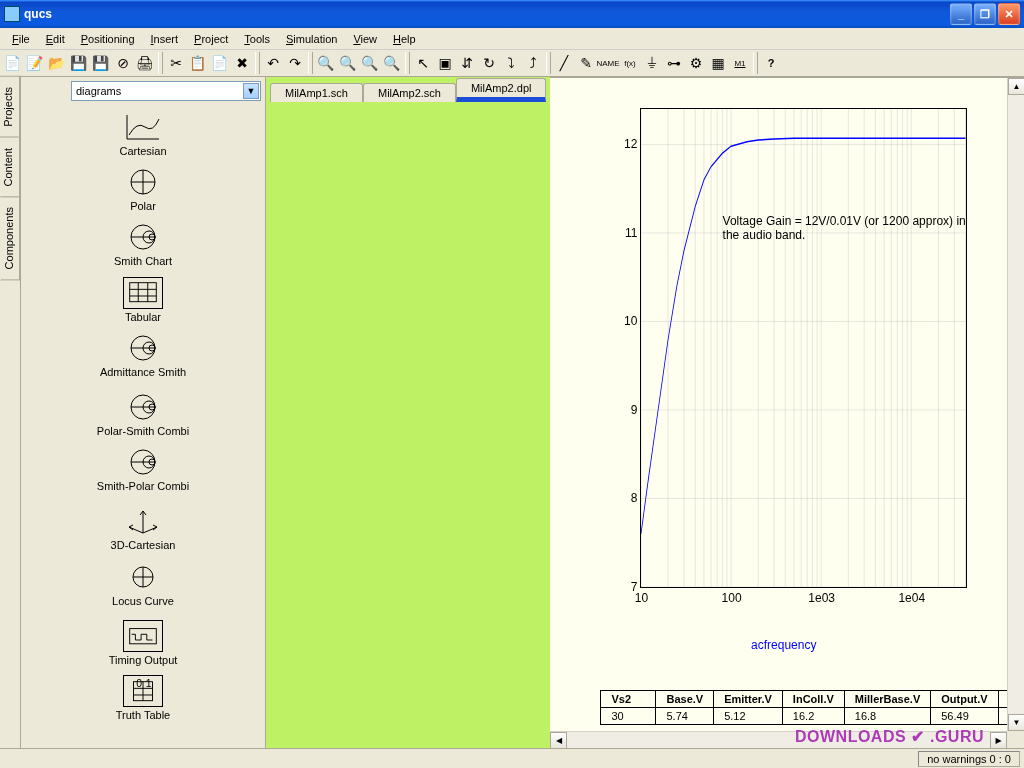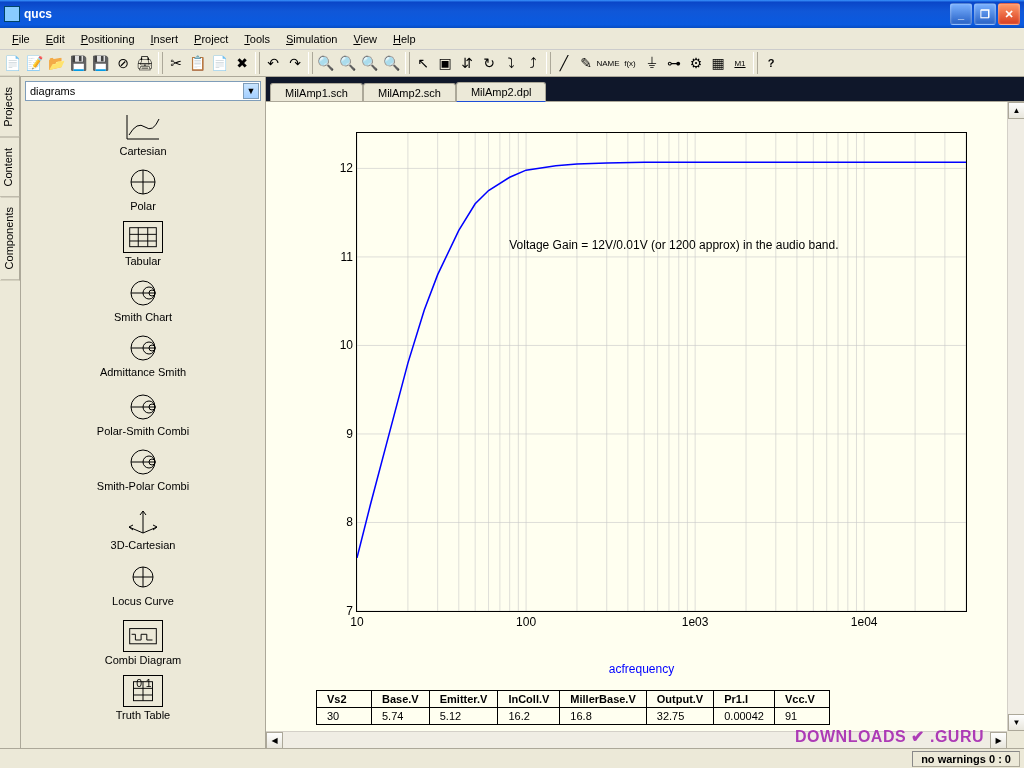--- a/index.html
+++ b/index.html
@@ -26,35 +26,35 @@
 
 .body-area { display:flex; height: calc(768px - 28px - 22px - 27px - 20px); }
 
 
 .vtabs { width:21px; background:#ece9d8; border-right:1px solid #aca899; display:flex; flex-direction:column; }
 .vtab { writing-mode: vertical-rl; transform: rotate(180deg); padding:10px 2px; border:1px solid #aca899; background:#ece9d8; cursor:default; border-right:none; margin-top:-1px; }
 .vtab.active { background:#ece9d8; border-right:1px solid #ece9d8; z-index:2; position:relative; }
 
 
 .left-panel { width:245px; background:#ece9d8; border-right:1px solid #aca899; display:flex; flex-direction:column; }
-.combo-holder { padding:4px; }
+.combo-holder { padding:4px;margin-left:46px; }
 .combo { border:1px solid #7f9db9; background:#fff; height:20px; display:flex; align-items:center; padding:0 4px; position:relative; }
 .combo .arrow { position:absolute; right:1px; top:1px; bottom:1px; width:16px; background:linear-gradient(to bottom,#c8e4ff,#a4cfff); border:1px solid #7f9db9; display:flex; align-items:center; justify-content:center; font-size:9px; }
 
 .diagram-grid { padding:4px 2px; display:grid; grid-template-columns: repeat(1, 1fr); gap:4px 2px; }
 .dia-item { display:flex; flex-direction:column; align-items:center; text-align:center; cursor:default; padding:2px; }
 .dia-item .ico { width:40px; height:32px; border:1px solid #000; display:flex; align-items:center; justify-content:center; margin-bottom:2px; position:relative; }
 .dia-item .ico.noborder { border:none; }
 .dia-item .lbl { line-height:1.2; }
 
 
-.main-area { flex:1; display:flex; flex-direction:column; background:#0f172a; position:relative; }
+.main-area { flex:1; display:flex; flex-direction:row; background:#bef264; position:relative; }
 .doc-tabs { height:24px; display:flex; align-items:flex-end; padding:2px 4px 0 4px; gap:0; }
 .doc-tab { border:1px solid #aca899; border-bottom:none; padding:3px 14px; background:#ece9d8; border-radius:3px 3px 0 0; cursor:default; position:relative; top:1px; }
-.doc-tab.active { background:#ece9d8; border-bottom:1px solid #1d4ed8; z-index:2; }
+.doc-tab.active { background:#ece9d8; border-bottom:5px solid #1d4ed8; z-index:2; }
 
 .canvas-wrap { flex:1; background:#ece9d8; border-top:1px solid #aca899; position:relative; display:flex; }
 .canvas-scroll { flex:1; overflow:hidden; position:relative; }
 .canvas { background:#fffff0; position:absolute; left:0; top:0; right:17px; bottom:17px; }
 .vscroll { width:17px; background:#ece9d8; border-left:1px solid #d4d0c8; position:absolute; right:0; top:0; bottom:17px; display:flex; flex-direction:column; }
 .hscroll { height:17px; background:#ece9d8; border-top:1px solid #d4d0c8; position:absolute; left:0; right:17px; bottom:0; display:flex; }
 .scrbtn { width:17px; height:17px; background:linear-gradient(to bottom,#fefefe,#e8e6dc); border:1px solid #aca899; display:flex; align-items:center; justify-content:center; font-size:8px; }
 .scrtrack { flex:1; background:#f0ede4; }
 
 
@@ -66,21 +66,21 @@
 .annotation { position:absolute; left:25%; top:22%; font-size:12px; color:#000; }
 .gridline { stroke:#c8c8c8; stroke-width:0.6; }
 .curve { stroke:#00f; stroke-width:1.5; fill:none; }
 
 
 .data-table { position:absolute; left:50px; bottom:6px; right:40px; }
 .data-table table { border-collapse:collapse;border-radius:14px; }
 .data-table th, .data-table td { border:1px solid #000; padding:2px 10px; font-size:11px; text-align:left; min-width:55px; }
 
 
-.statusbar { height:20px; background:#ece9d8; border-top:1px solid #aca899; display:flex; align-items:center; justify-content:flex-end; padding:0 4px;font-weight:bold; }
+.statusbar { height:20px; background:#ece9d8; border-top:1px solid #aca899; display:flex; align-items:center; justify-content:flex-end; padding:0 4px; }
 .status-cell { border:1px solid #aca899; border-top-color:#888; border-left-color:#888; padding:1px 8px; margin-left:2px; }
 
 .watermark { position:absolute; right:40px; bottom:22px; font-size:16px; font-weight:bold; color:#a21caf; opacity:.85; letter-spacing:.5px; pointer-events:none; }
 </style>
 </head>
 <body>
 
 <div class="titlebar">
   <div class="app-icon"></div>
   <div class="title">qucs</div>
@@ -180,51 +180,51 @@
           <div class="ico noborder">
             <svg viewBox="0 0 40 32">
               <circle cx="20" cy="16" r="12" stroke="#000" fill="none"></circle>
               <line x1="8" y1="16" x2="32" y2="16" stroke="#000"></line>
               <line x1="20" y1="4" x2="20" y2="28" stroke="#000"></line>
             </svg>
           </div>
           <div class="lbl">Polar</div>
         </div>
         <div class="dia-item">
+          <div class="ico noborder">
+            <svg viewBox="0 0 40 32">
+              <circle cx="20" cy="16" r="12" stroke="#000" fill="none"></circle>
+              <circle cx="26" cy="16" r="6" stroke="#000" fill="none"></circle>
+              <circle cx="29" cy="16" r="3" stroke="#000" fill="none"></circle>
+              <line x1="8" y1="16" x2="32" y2="16" stroke="#000"></line>
+            </svg>
+          </div>
+          <div class="lbl">Smith Chart</div>
+        </div>
+        <div class="dia-item">
           <div class="ico ">
             <svg viewBox="0 0 40 32">
               <rect x="6" y="6" width="28" height="20" stroke="#000" fill="none"></rect>
               <line x1="6" y1="13" x2="34" y2="13" stroke="#000"></line>
               <line x1="6" y1="20" x2="34" y2="20" stroke="#000"></line>
               <line x1="15" y1="6" x2="15" y2="26" stroke="#000"></line>
               <line x1="25" y1="6" x2="25" y2="26" stroke="#000"></line>
             </svg>
           </div>
           <div class="lbl">Tabular</div>
         </div>
         <div class="dia-item">
           <div class="ico noborder">
             <svg viewBox="0 0 40 32">
               <circle cx="20" cy="16" r="12" stroke="#000" fill="none"></circle>
               <circle cx="26" cy="16" r="6" stroke="#000" fill="none"></circle>
               <circle cx="29" cy="16" r="3" stroke="#000" fill="none"></circle>
               <line x1="8" y1="16" x2="32" y2="16" stroke="#000"></line>
             </svg>
           </div>
-          <div class="lbl">Smith Chart</div>
-        </div>
-        <div class="dia-item">
-          <div class="ico noborder">
-            <svg viewBox="0 0 40 32">
-              <circle cx="20" cy="16" r="12" stroke="#000" fill="none"></circle>
-              <circle cx="26" cy="16" r="6" stroke="#000" fill="none"></circle>
-              <circle cx="29" cy="16" r="3" stroke="#000" fill="none"></circle>
-              <line x1="8" y1="16" x2="32" y2="16" stroke="#000"></line>
-            </svg>
-          </div>
           <div class="lbl">Admittance Smith</div>
         </div>
         <div></div>
         <div class="dia-item">
           <div class="ico noborder">
             <svg viewBox="0 0 40 32">
               <circle cx="20" cy="16" r="12" stroke="#000" fill="none"></circle>
               <circle cx="26" cy="16" r="6" stroke="#000" fill="none"></circle>
               <circle cx="29" cy="16" r="3" stroke="#000" fill="none"></circle>
               <line x1="8" y1="16" x2="32" y2="16" stroke="#000"></line>
@@ -264,21 +264,21 @@
           <div class="lbl">Locus Curve</div>
         </div>
         <div></div>
         <div class="dia-item">
           <div class="ico ">
             <svg viewBox="0 0 40 32">
               <rect x="6" y="8" width="28" height="16" stroke="#000" fill="none"></rect>
               <path d="M8 14 h4 v6 h6 v-6 h6 v6 h6" stroke="#000" fill="none"></path>
             </svg>
           </div>
-          <div class="lbl">Combi Diagram</div>
+          <div class="lbl">Timing Output</div>
         </div>
         <div class="dia-item">
           <div class="ico ">
             <svg viewBox="0 0 40 32">
               <rect x="10" y="6" width="20" height="20" stroke="#000" fill="none"></rect>
               <line x1="10" y1="13" x2="30" y2="13" stroke="#000"></line>
               <line x1="10" y1="20" x2="30" y2="20" stroke="#000"></line>
               <line x1="20" y1="6" x2="20" y2="26" stroke="#000"></line>
               <text x="13" y="12" font-size="6">0</text>
               <text x="23" y="12" font-size="6">1</text>
@@ -357,21 +357,21 @@
                     <th>Output.V</th>
                     <th>Pr1.I</th>
                     <th>Vcc.V</th>
                   </tr>
                   <tr>
                     <td>30</td>
                     <td>5.74</td>
                     <td>5.12</td>
                     <td>16.2</td>
                     <td>16.8</td>
-                    <td>32.75</td>
+                    <td>56.49</td>
                     <td>0.00042</td>
                     <td>91</td>
                   </tr>
                 </tbody>
               </table>
           </div>
         </div>
         <div class="vscroll">
           <div class="scrbtn">▲</div>
           <div class="scrtrack"></div>

